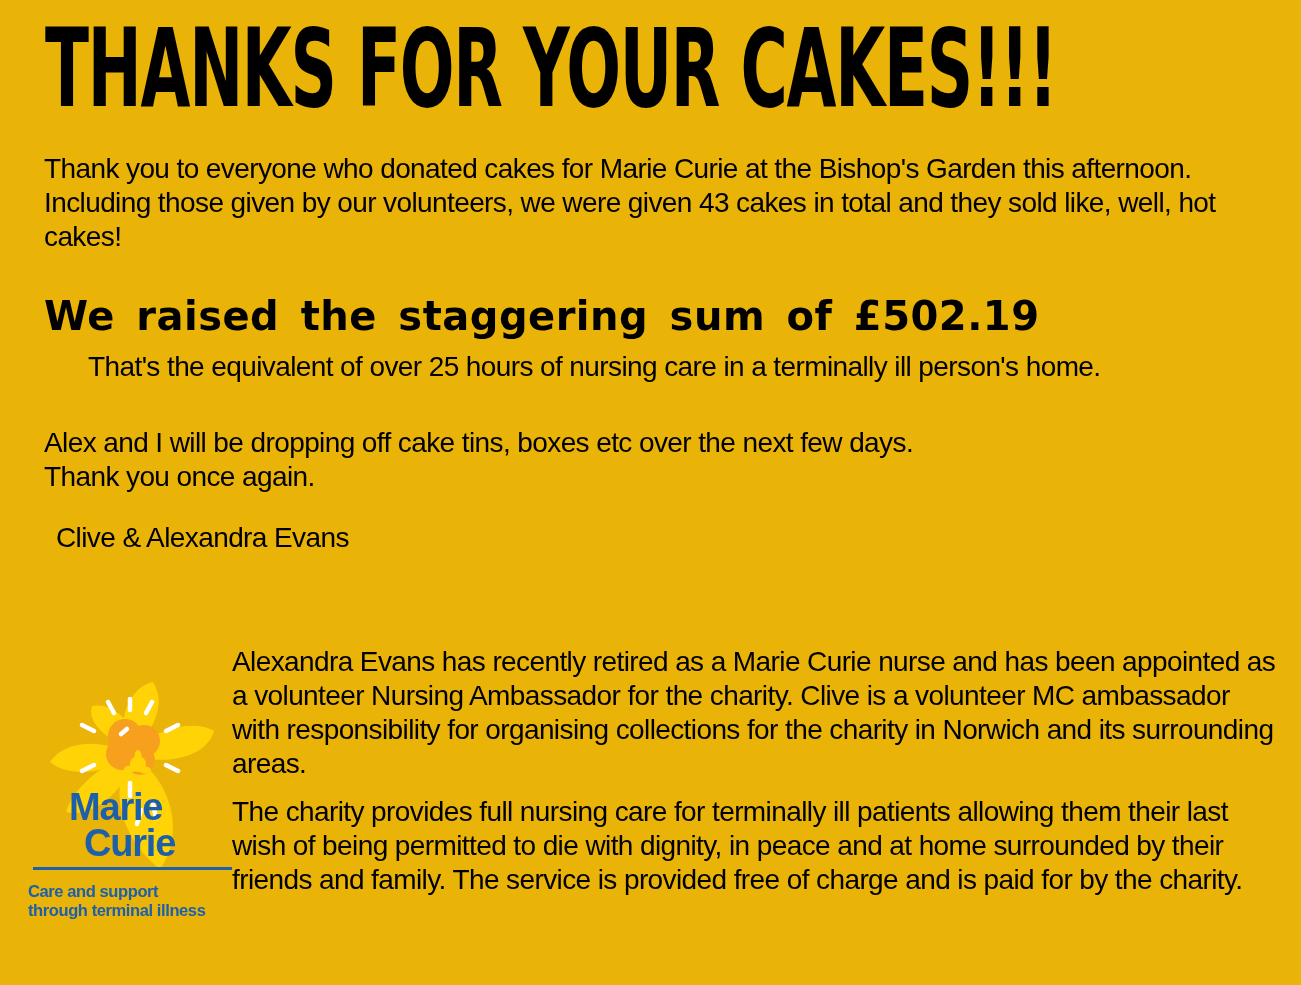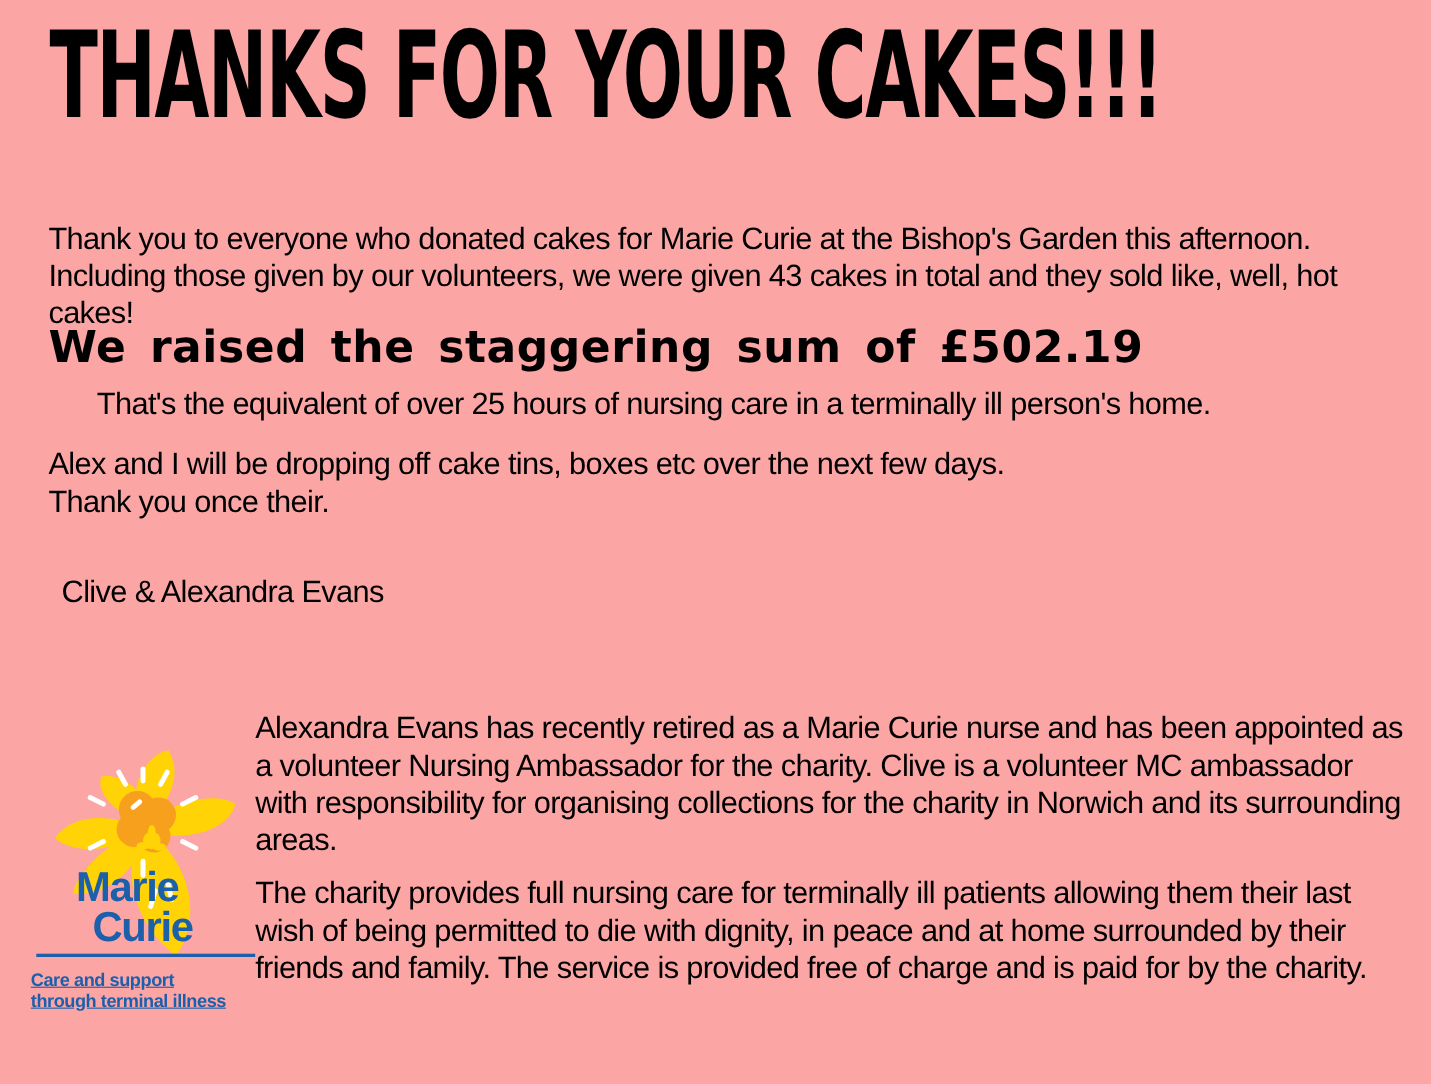--- a/index.html
+++ b/index.html
@@ -1,21 +1,21 @@
 <!DOCTYPE html>
 <html><head>
 <meta charset="utf-8">
 <style>
   * { margin: 0; padding: 0; box-sizing: border-box; }
   html, body { background: #ffffff; }
   .page {
     position: relative;
     width: 1301px;
     height: 985px;
-    background: #fca5a5;
+    background: #eab308;
     color: #000000;
     font-family: "Liberation Sans", sans-serif;
     overflow: hidden;
   }
 
   
   .headline {
     position: absolute;
     left: 45px;
     top: 14px;
@@ -33,21 +33,20 @@
     font-size: 28px;
     line-height: 34px;
     letter-spacing: -0.6px;
   }
 
   .intro {
     position: absolute;
     left: 44px;
     top: 152px;
     width: 1250px;
-    margin-top: 48px;
   }
 
   .raised-heading {
     position: absolute;
     left: 44px;
     top: 292px;
     font-family: "DejaVu Sans", sans-serif;
     font-weight: bold;
     font-size: 40px;
     line-height: 48px;
@@ -60,21 +59,21 @@
     position: absolute;
     left: 44px;
     top: 350px;
     width: 1250px;
     margin-left: 44px;
   }
 
   .followup {
     position: absolute;
     left: 44px;
-    top: 405px;
+    top: 426px;
     width: 1250px;
   }
 
   .signature {
     position: absolute;
     left: 56px;
     top: 521px;
     width: 800px;
   }
 
@@ -136,21 +135,21 @@
   <h1 class="headline">THANKS FOR YOUR CAKES!!!</h1>
 
   <p class="intro body-text">Thank you to everyone who donated cakes for Marie Curie at the Bishop's Garden this afternoon. Including those given by our volunteers, we were given 43 cakes in total and they sold like, well, hot cakes!</p>
 
   <h2 class="raised-heading">We raised the staggering sum of £502.19</h2>
 
   <p class="raised-sub body-text">That's the equivalent of over 25 hours of nursing care in a terminally ill person's home.</p>
 
   <div class="followup body-text">
     <div>Alex and I will be dropping off cake tins, boxes etc over the next few days.</div>
-    <div>Thank you once their.</div>
+    <div>Thank you once again.</div>
   </div>
 
   <p class="signature body-text">Clive &amp; Alexandra Evans</p>
 
   <div class="logo">
 
     <svg class="daffodil" width="175" height="205" viewBox="0 0 175 205" aria-hidden="true">
       <g fill="#FFD306">
 
         <path d="M85 78 C 68 52 86 16 108 12 C 122 34 108 62 87 80 Z"></path>
@@ -196,21 +195,21 @@
       </g>
     </svg>
 
     <div class="brand" style="color: rgb(28, 95, 171);">
       <div class="line1">Marie</div>
       <div class="line2">Curie</div>
     </div>
 
     <div class="logo-divider" style="background: rgb(28, 95, 171);"></div>
 
-    <div class="tagline" style="color: rgb(28, 95, 171); text-decoration: underline;">
+    <div class="tagline" style="color: rgb(28, 95, 171);">
       <div>Care and support</div>
       <div>through terminal illness</div>
     </div>
   </div>
 
   <div class="about body-text">
     <p>Alexandra Evans has recently retired as a Marie Curie nurse and has been appointed as a volunteer Nursing Ambassador for the charity. Clive is a volunteer MC ambassador with responsibility for organising collections for the charity in Norwich and its surrounding areas.</p>
     <p>The charity provides full nursing care for terminally ill patients allowing them their last wish of being permitted to die with dignity, in peace and at home surrounded by their friends and family. The service is provided free of charge and is paid for by the charity.</p>
   </div>
 

